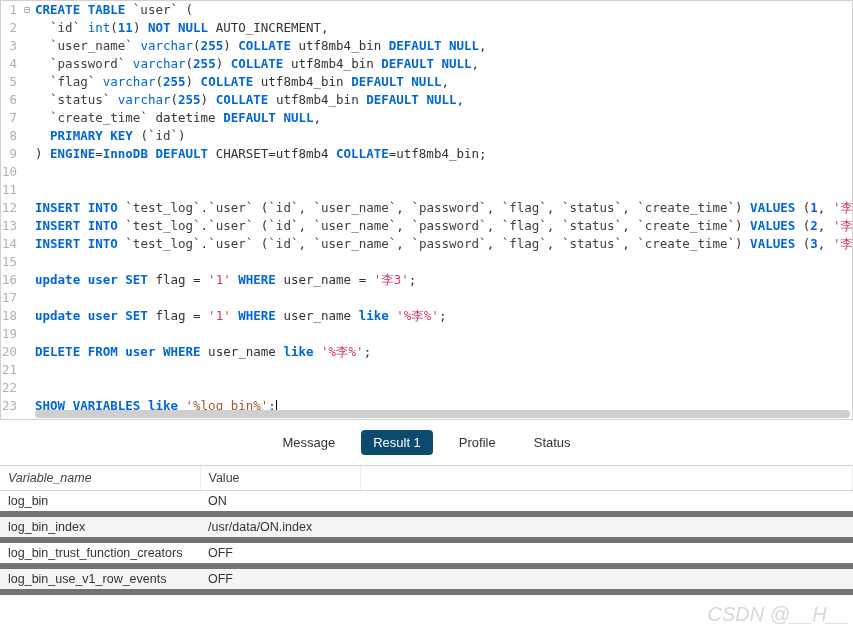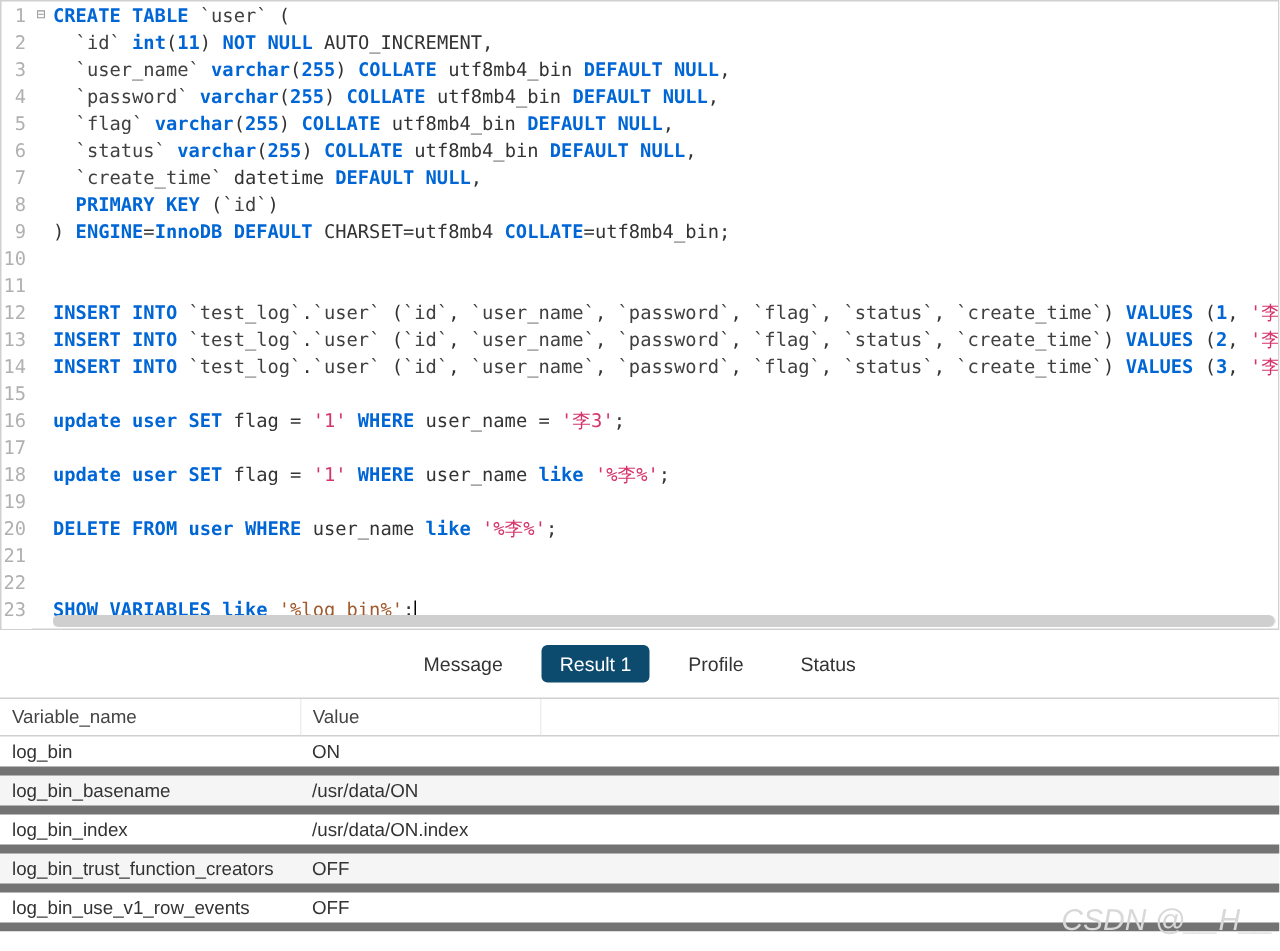--- a/index.html
+++ b/index.html
@@ -6,38 +6,38 @@
 body { font-family: "Helvetica Neue", Arial, sans-serif; font-size: 13px; background: #fff; color: #333; }
 .editor-wrap { border: 1px solid #d0d0d0; height: 420px; overflow: hidden; position: relative; }
 .editor { display: flex; font-family: Menlo, Consolas, monospace; font-size: 12.5px; line-height: 18px; height: 100%; overflow-y: auto; }
 .gutter { flex: 0 0 20px; text-align: right; color: #b0b0b0; padding-right: 4px; user-select: none; background: #fff; }
 .gutter div { height: 18px; }
 .fold-col { flex: 0 0 12px; color: #999; user-select: none; }
 .fold-col div { height: 18px; text-align: center; font-size: 10px; }
 .code { flex: 1 1 auto; white-space: pre; overflow-x: auto; padding-left: 2px; position: relative; }
 .code-line { height: 18px; }
 .kw { color: #0066d6; font-weight: 600; text-align: right; }
-.type { color: #0066d6; font-weight: 700; }
+.type { color: #0066d6; font-weight: 400; }
 .num { color: #0066d6; font-weight: 600; }
 .str { color: #d6336c; }
 .str-brown { color: #a05a2c; }
 .ident { color: #404040; }
 .plain { color: #333; }
 .cursor { display: inline-block; width: 0; border-left: 1px solid #000; height: 14px; vertical-align: middle; }
 .hscroll { position: absolute; bottom: 1px; left: 34px; right: 2px; height: 8px; background: #cfcfcf; border-radius: 4px; }
 .tabs-row { display: flex; justify-content: center; gap: 14px; padding: 10px 0; font-size: 13px; align-items: flex-start; }
 .tabs-row .tab { padding: 5px 12px; border-radius: 4px; cursor: pointer; color: #333; }
 .tabs-row .tab.active { background: #0c4a6e; color: #fff; }
 .result-grid { border-top: 1px solid #d0d0d0; }
 .result-grid table { width: 100%; border-collapse: collapse; font-size: 12.5px; }
 .result-grid th { text-align: left; font-weight: 400; padding: 5px 8px; border-bottom: 1px solid #d0d0d0; border-right: 1px solid #eee; color: #444; background: #fff; }
 .result-grid td { padding: 3px 8px; border-bottom: 6px solid #737373; }
 .result-grid tbody tr:nth-child(odd) td { background: #fff; }
 .result-grid tbody tr:nth-child(even) td { background: #f5f5f5; }
-.col-var { width: 200px; }
+.col-var { width: 200px; font-style: italic; }
 .col-val { width: 160px; }
 .watermark { position: fixed; bottom: 8px; right: 4px; color: #d8d8d8; font-size: 20px; font-style: italic; }
 </style>
 </head>
 <body>
 
 <div class="editor-wrap">
   <div class="editor">
     <div class="gutter" id="gutter">
         <div>1</div>
@@ -112,25 +112,20 @@
           <th></th>
         </tr>
       </thead>
     <tbody id="result-body">
         <tr>
           <td>log_bin</td>
           <td>ON</td>
           <td></td>
         </tr>
         <tr>
-          <td>log_bin_basename</td>
-          <td>/usr/data/ON</td>
-          <td></td>
-        </tr>
-        <tr>
           <td>log_bin_index</td>
           <td>/usr/data/ON.index</td>
           <td></td>
         </tr>
         <tr>
           <td>log_bin_trust_function_creators</td>
           <td>OFF</td>
           <td></td>
         </tr>
         <tr>

